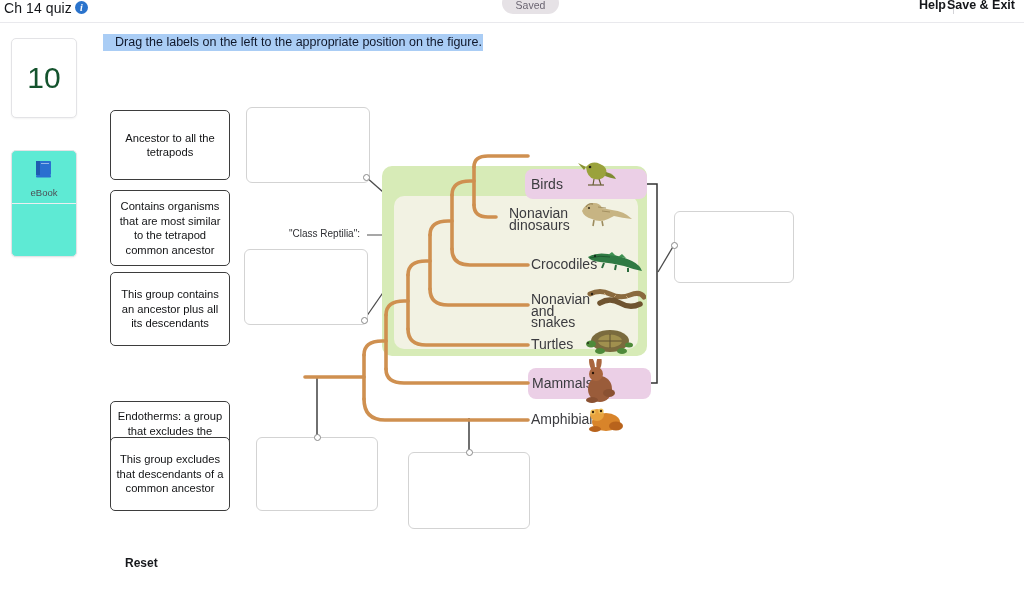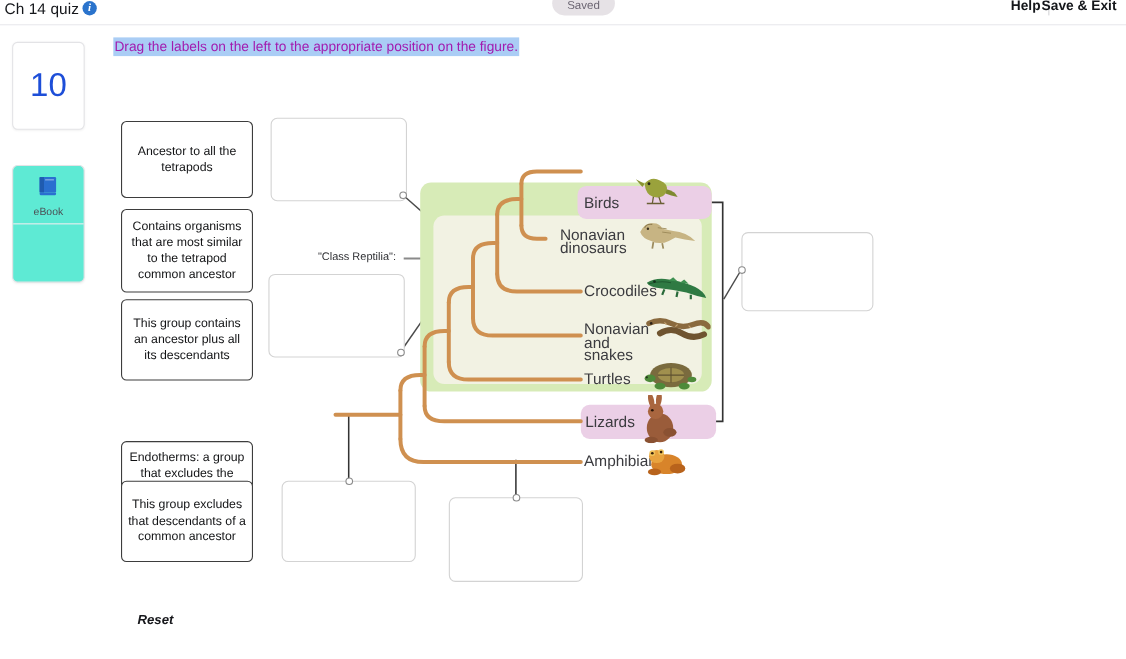--- a/index.html
+++ b/index.html
@@ -90,21 +90,21 @@
     border-radius: 5px;
     box-shadow: 0 1px 2px rgba(0,0,0,.05);
   }
   .qnum-text {
     position: absolute;
     left: 0; top: 0;
     width: 64px; height: 78px;
     line-height: 78px;
     text-align: center;
     font-size: 30px;
-    color: #1d4ed8;
+    color: #14532d;
     font-weight: 300;
   }
   .tools-card {
     position: absolute;
     left: 11px; top: 150px;
     width: 64px; height: 105px;
     background: #5eead4;
     border: 1px solid #e3e3e6;
     border-radius: 5px;
     box-shadow: 0 1px 2px rgba(0,0,0,.05);
@@ -130,23 +130,23 @@
     left: 0; top: 7px;
     width: 64px;
     text-align: center;
   }
 
   
   .instruction {
     position: absolute;
     left: 103px; top: 34px;
     font-size: 12.5px;
-    color: #a21caf;
+    color: #0f172a;
     background: #aacdf5;
-    padding: 1px 1px 2px 1px;
+    padding: 1px 1px 2px 12px;
     white-space: nowrap;
   }
 
   
   .label-tile {
     position: absolute;
     left: 110px;
     width: 120px;
     border: 1px solid #3d3d3d;
     border-radius: 5px;
@@ -231,21 +231,20 @@
     position: absolute;
     left: 125px; top: 556px;
     font-size: 12px;
     font-weight: bold;
     color: #17181c;
     background: transparent;
     border: none;
     padding: 0;
     cursor: pointer;
     font-family: "Liberation Sans", sans-serif;
-    font-style: italic;
   }
 </style>
 </head>
 <body>
 
 <div id="page">
 
   <div class="topbar">
     <div class="quiz-title">Ch 14 quiz</div>
     <div class="info-icon">i</div>
@@ -372,21 +371,21 @@
 
         <path d="M 174 12 Q 174 1 188 1 L 228 1"></path>
       </g>
     </svg>
 
     <div class="taxon-label" style="left:231px;top:24px;">Birds</div>
     <div class="taxon-label" style="left:209px;top:53px;width:60px;white-space:normal;">Nonavian dinosaurs</div>
     <div class="taxon-label" style="left:231px;top:104px;">Crocodiles</div>
     <div class="taxon-label" style="left:231px;top:139px;width:58px;white-space:normal;">Nonavian and snakes</div>
     <div class="taxon-label" style="left:231px;top:184px;">Turtles</div>
-    <div class="taxon-label" style="left:232px;top:223px;">Lizards</div>
+    <div class="taxon-label" style="left:232px;top:223px;">Mammals</div>
     <div class="taxon-label" style="left:231px;top:259px;">Amphibians</div>
 
     <svg style="position:absolute;left:266px;top:2px;" width="52" height="30" viewBox="0 0 52 30">
       <path d="M20 10 Q26 3 34 7 Q42 10 40 17 Q37 24 28 22 Q21 20 20 10 Z" fill="#9aa23c"></path>
       <path d="M20 10 L12 6 L18 13 Z" fill="#8a9232"></path>
       <path d="M40 15 Q48 17 50 22 Q44 21 39 19 Z" fill="#7e8a30"></path>
       <circle cx="24" cy="10" r="1.3" fill="#2a2a18"></circle>
       <path d="M28 22 L27 28 M33 22 L35 28" stroke="#6a5f35" stroke-width="1.2"></path>
       <path d="M22 28 L38 28" stroke="#6a5f35" stroke-width="1.2"></path>
     </svg>

